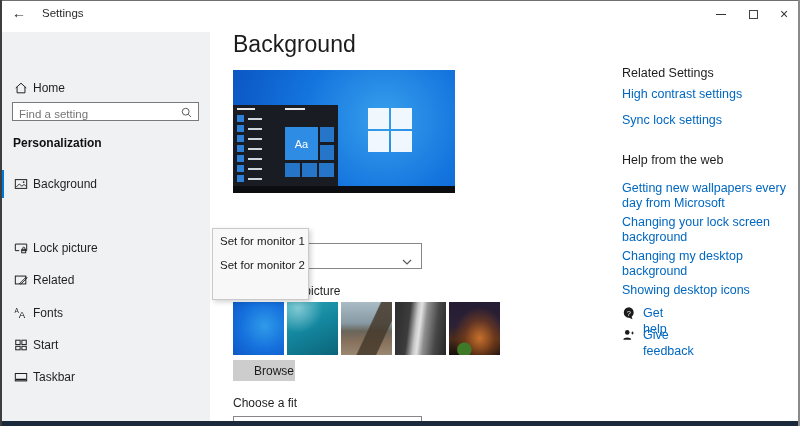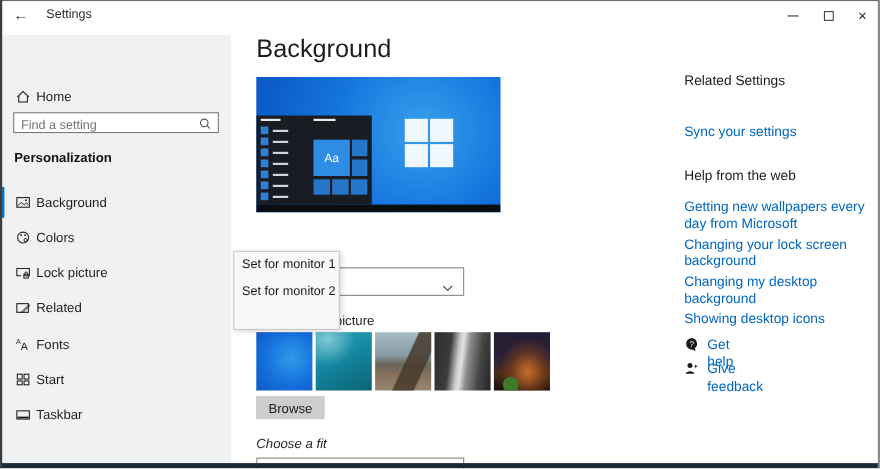--- a/index.html
+++ b/index.html
@@ -47,31 +47,31 @@
   .pv-aa { position:absolute; left:52px; top:22px; width:33px; height:33px; background:#2e8ce4; color:#fff; font-size:11px; display:flex; align-items:center; justify-content:center; }
   .pv-t { position:absolute; background:#2576c8; }
 
   .dropdown { width:189px; height:26px; background:#fff; border:1px solid #878787; }
   .dd1 { left:233px; top:243px; }
   .dd2 { left:233px; top:416px; }
   .dd-chevron { position:absolute; right:9px; top:10px; }
 
   .plain-lbl { font-size:12px; color:#1f1f1f; }
   .lbl-pic { left:233px; top:284px; }
-  .lbl-fit { left:233px; top:396px;font-style:italic; }
+  .lbl-fit { left:233px; top:396px; }
 
   .thumbs { left:233px; top:302px; display:flex; gap:3px; }
   .thumb { width:51px; height:53px; cursor:pointer; }
   .th1 { background:radial-gradient(circle at 62% 45%, #2f9be9 0%, #1570dd 55%, #0d57c4 100%); }
   .th2 { background:radial-gradient(circle at 22% 12%, rgba(220,245,250,.5) 0%, rgba(220,245,250,0) 40%), linear-gradient(155deg,#2ba4b4 0%,#1488a0 45%,#0b6478 100%); }
   .th3 { background:linear-gradient(115deg, rgba(0,0,0,0) 52%, rgba(70,58,44,.85) 54%, rgba(70,58,44,.85) 78%, rgba(0,0,0,0) 80%), linear-gradient(180deg,#a9bcc6 0%,#8799a3 40%,#6a655a 55%,#87715c 75%,#9a8871 100%); }
   .th4 { background:linear-gradient(97deg,#2c2c2c 0%,#3c3c3c 28%,#c8c8c8 42%,#e2e2e2 48%,#8f8f8f 58%,#474747 78%,#262626 100%); }
   .th5 { background:radial-gradient(circle at 30% 90%, #3e7a28 0%, #3e7a28 11%, rgba(0,0,0,0) 13%), radial-gradient(ellipse at 60% 68%, rgba(205,115,45,.95) 0%, rgba(130,65,25,.6) 35%, rgba(0,0,0,0) 60%), linear-gradient(180deg,#251d33 0%,#2c2136 45%,#4a2c1c 70%,#17100c 100%); }
 
-  .browse-btn { left:233px; top:360px; width:62px; height:21px; background:#cdcdcd; border:1px solid #cdcdcd; font-family:inherit; font-size:12px; color:#1b1b1b; cursor:pointer; }
+  .browse-btn { left:233px; top:360px; width:62px; height:21px; background:#cdcdcd; border:1px solid #cdcdcd; font-family:inherit; font-size:12px; color:#1b1b1b; cursor:pointer;text-align:right; }
 
   
   .ctx-menu { left:212px; top:228px; width:97px; height:72px; background:#f8f8f8; border:1px solid #c9c9c9; box-shadow:2px 2px 5px rgba(0,0,0,.18); z-index:10; }
   .ctx-item { height:24px; line-height:24px; padding-left:7px; font-size:11.5px; color:#1a1a1a; white-space:nowrap; cursor:pointer; }
 
   
   .rc-head { left:622px; font-size:12.5px; color:#1c1c1c; }
   a.link { color:#0067c0; text-decoration:none; font-size:12.5px; cursor:pointer; }
   .link-row { position:absolute; left:622px; }
   .help-links { left:622px; top:181px; width:180px; }
@@ -125,31 +125,20 @@
       <span class="icon">
         <svg width="14" height="14" viewBox="0 0 16 16">
             <rect x="1.5" y="3" width="13" height="10" fill="none" stroke="#1b1b1b" stroke-width="1.1"></rect>
             <path d="M2.5 11.5 L6 8 L9 10.5 L11.5 8.5 L13.8 10.5" fill="none" stroke="#1b1b1b" stroke-width="1"></path>
             <circle cx="11" cy="5.8" r="1" fill="#1b1b1b"></circle>
           </svg>
       </span>
       <span class="lbl">Background</span>
     </div>
 
-    <div class="side-row" style="top:170px;">
-      <span class="icon">
-        <svg width="14" height="14" viewBox="0 0 16 16">
-            <circle cx="8" cy="8" r="5.7" fill="none" stroke="#1b1b1b" stroke-width="1.1"></circle>
-            <circle cx="6" cy="5.5" r="0.9" fill="#1b1b1b"></circle>
-            <circle cx="10" cy="5.5" r="0.9" fill="#1b1b1b"></circle>
-            <circle cx="10.5" cy="10.5" r="1.6" fill="#fff" stroke="#1b1b1b" stroke-width="1"></circle>
-          </svg>
-      </span>
-      <span class="lbl">Colors</span>
-    </div>
 
     <div class="side-row" style="top:202px;">
       <span class="icon">
         <svg width="14" height="14" viewBox="0 0 16 16">
             <path d="M1.5 3.5 H14.5 V11 H8.5" fill="none" stroke="#1b1b1b" stroke-width="1.1"></path>
             <rect x="8.8" y="9.5" width="4.6" height="4" fill="none" stroke="#1b1b1b" stroke-width="1"></rect>
             <path d="M9.9 9.5 V8.3 a1.2 1.2 0 0 1 2.4 0 V9.5" fill="none" stroke="#1b1b1b" stroke-width="1"></path>
             <path d="M1.5 3.5 V11 H6" fill="none" stroke="#1b1b1b" stroke-width="1.1"></path>
           </svg>
       </span>
@@ -258,21 +247,22 @@
   <div class="abs plain-lbl lbl-fit">Choose a fit</div>
 
   <div class="abs dropdown dd2"></div>
 
   <div class="abs ctx-menu">
     <div class="ctx-item">Set for monitor 1</div>
     <div class="ctx-item">Set for monitor 2</div>
   </div>
 
   <div class="abs rc-head" style="top:66px;">Related Settings</div>
-  <div class="link-row" style="top:113px;"><a class="link">Sync your settings</a></div>
+  <div class="link-row" style="top:87px;"><a class="link">High contrast settings</a></div>
+  <div class="link-row" style="top:113px;"><a class="link">Sync lock settings</a></div>
 
   <div class="abs rc-head" style="top:153px;">Help from the web</div>
   <div class="abs help-links">
     <a class="link">Getting new wallpapers every day from Microsoft</a>
     <a class="link">Changing your lock screen background</a>
     <a class="link">Changing my desktop background</a>
     <a class="link">Showing desktop icons</a>
   </div>
 
   <div class="support-row" style="top:305px;">

